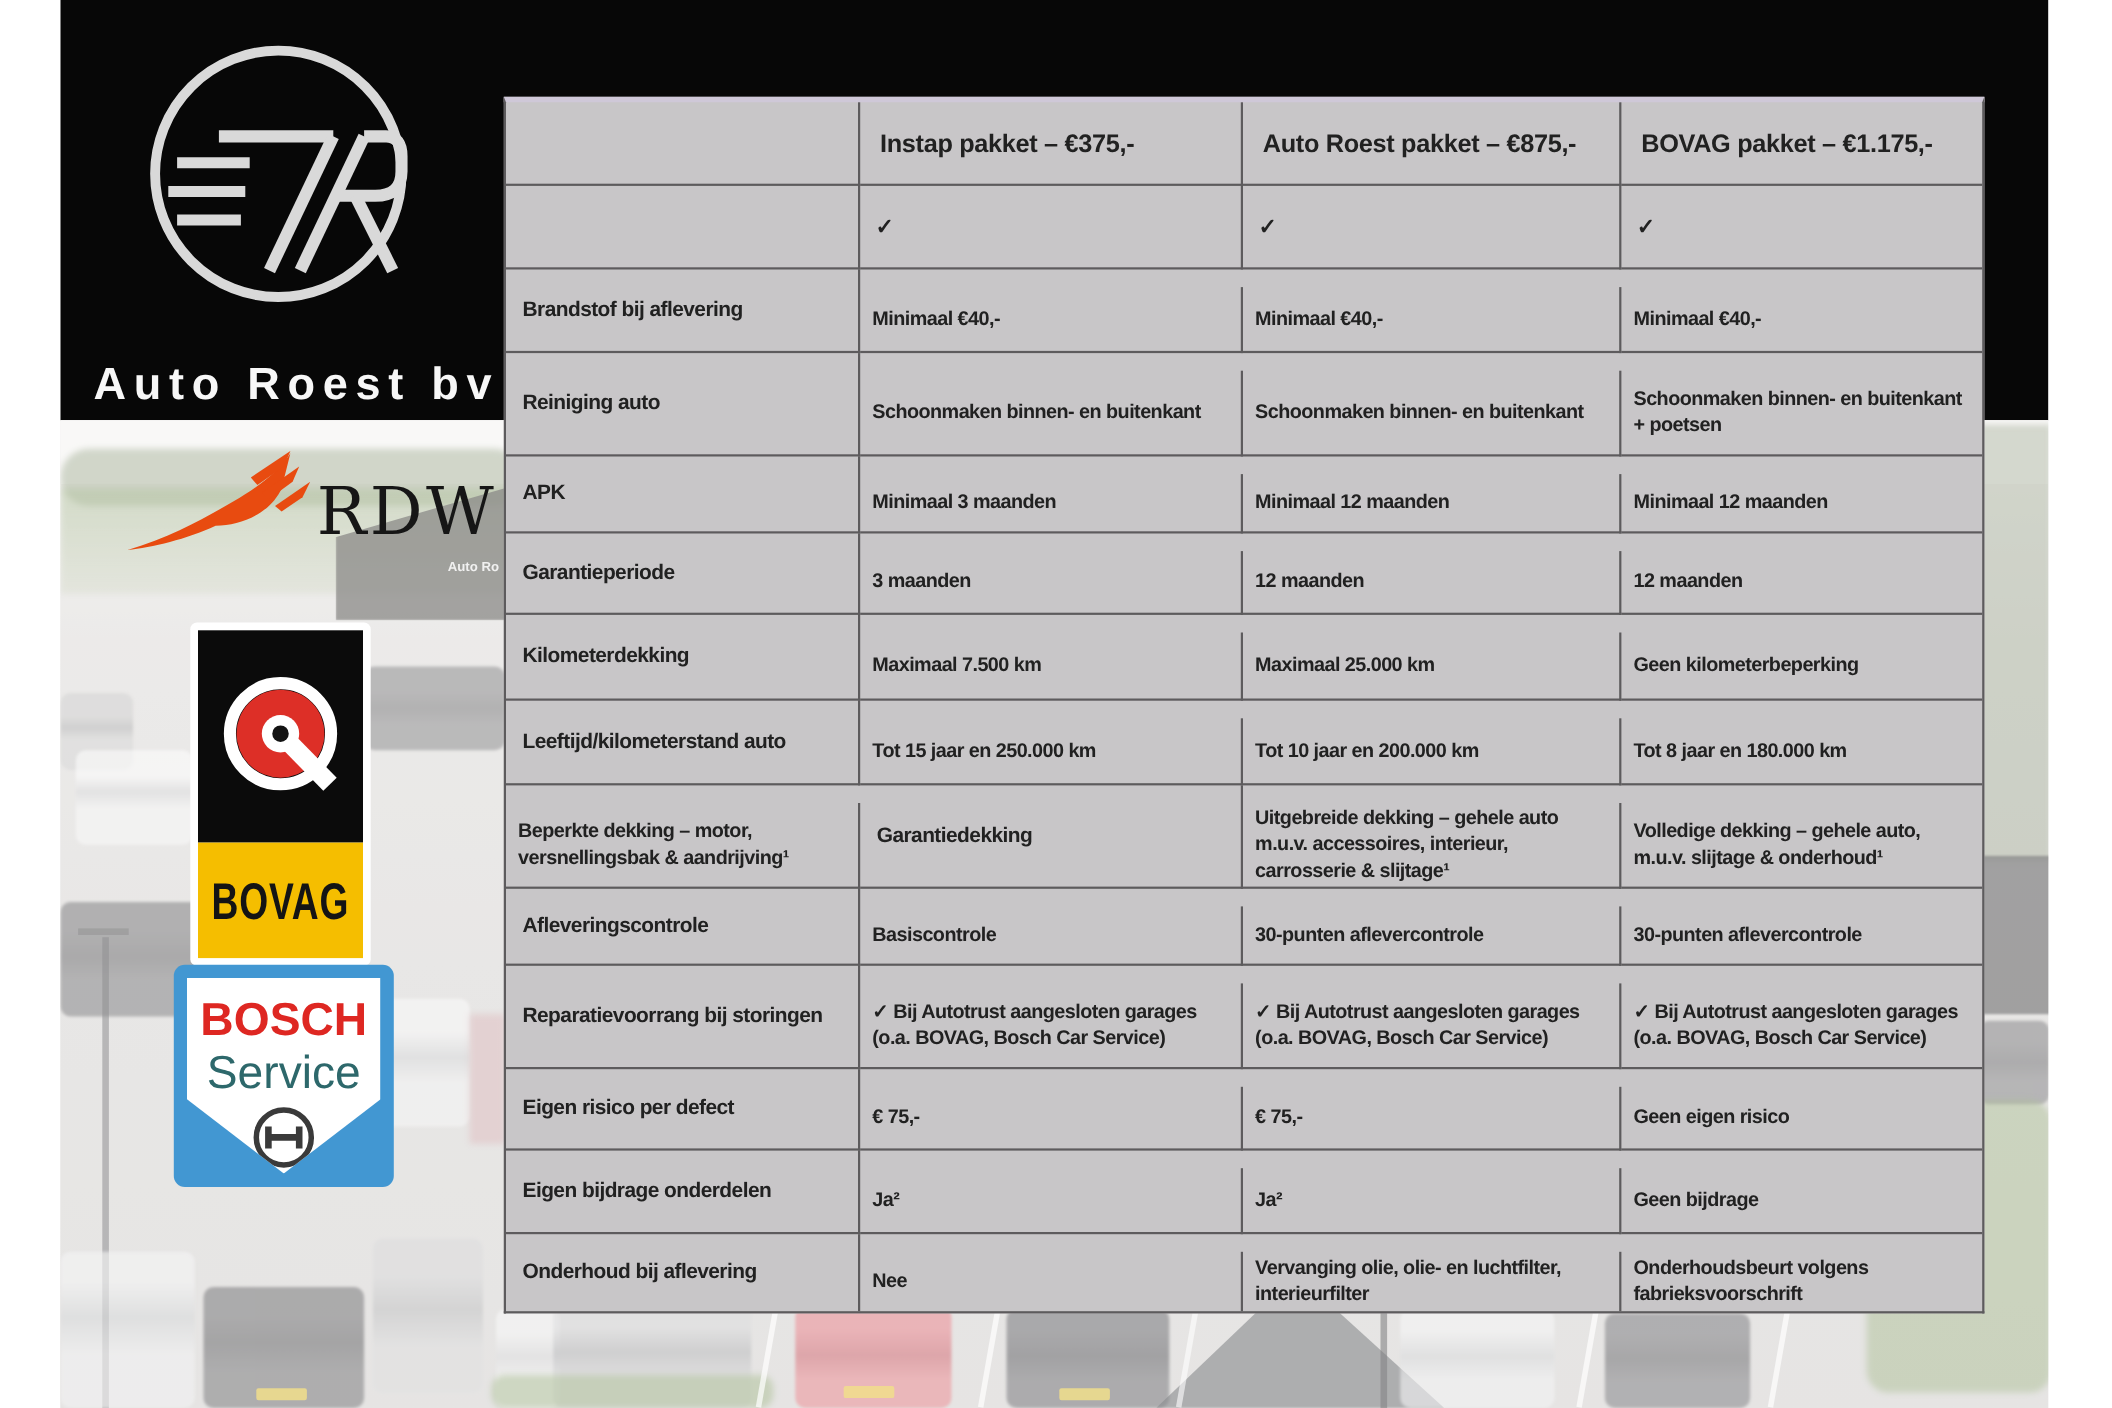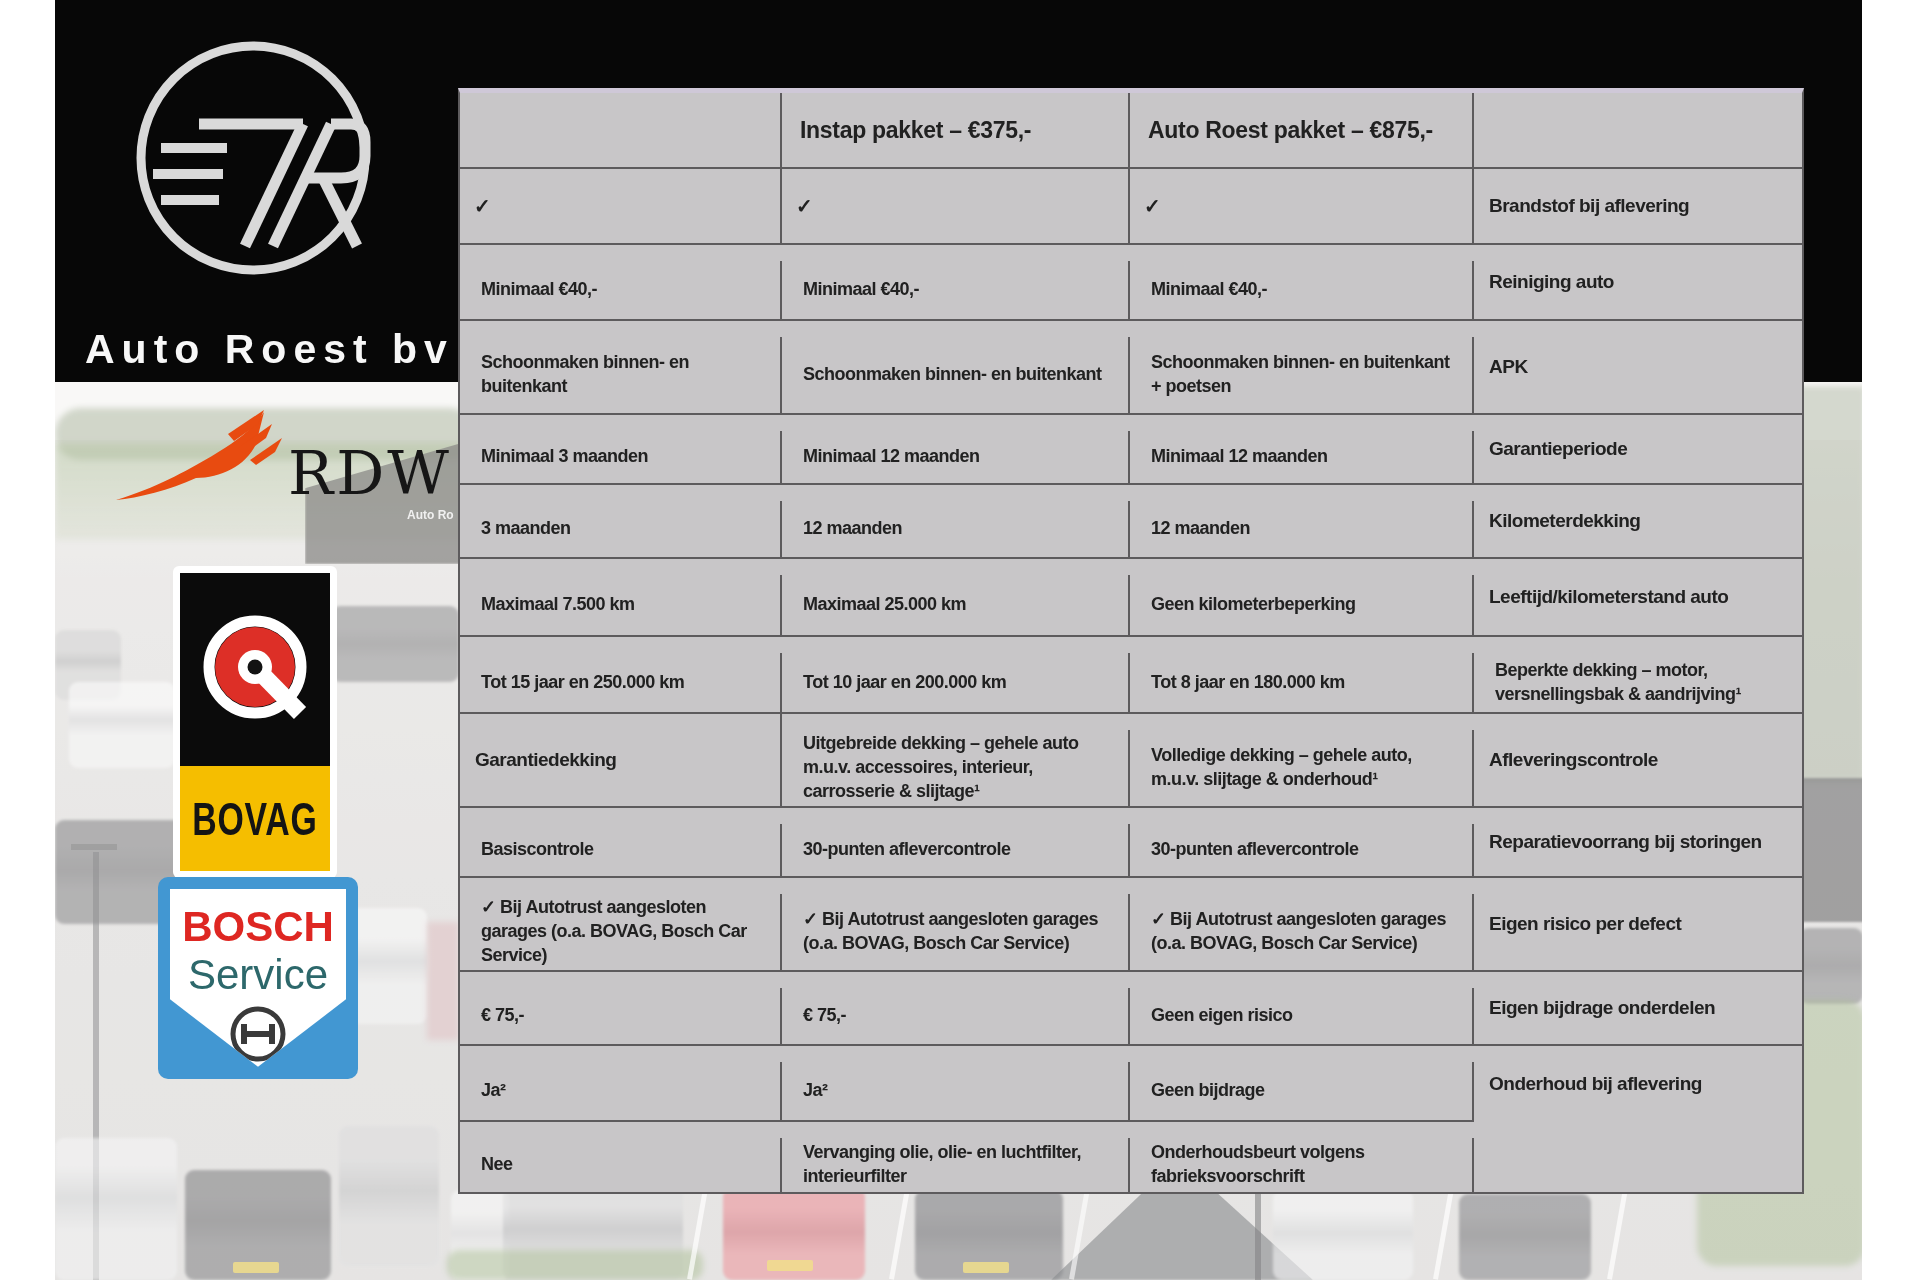--- a/index.html
+++ b/index.html
@@ -15,21 +15,21 @@
   
   .photo{position:absolute;left:55px;top:382px;width:1807px;height:898px;z-index:2;overflow:hidden;
          background:linear-gradient(180deg,#f2f1ef 0%,#e9e7e5 8%,#dfdddb 22%,#d9d7d5 55%,#d5d3d1 100%);}
   .ph{position:absolute;}
   .blur{filter:blur(3px);}
   .car{position:absolute;border-radius:9px;filter:blur(1.5px);}
   .plate{position:absolute;width:46px;height:11px;background:#e8c93f;border-radius:2px;opacity:.85;filter:blur(.5px);}
   .veil{position:absolute;left:0;top:0;right:0;bottom:0;background:rgba(255,255,255,.40);}
 
   
-  .rdw-logo{position:absolute;left:110px;top:408px;z-index:6;display:flex;align-items:flex-end;}
+  .rdw-logo{position:absolute;left:110px;top:408px;z-index:6;display:flex;align-items:center;}
   .rdw-text{font-family:"DejaVu Serif",serif;font-size:60px;color:#161616;letter-spacing:3px;margin-left:0px;margin-top:14px;}
 
   .bovag-logo{position:absolute;left:173px;top:566px;width:164px;height:312px;z-index:6;background:#ffffff;
               border-radius:6px;padding:7px;box-sizing:border-box;display:flex;flex-direction:column;}
   .bovag-top{flex:1.85;background:#0b0b0b;display:flex;align-items:center;justify-content:center;}
   .bovag-band{flex:1;background:#f5be00;display:flex;align-items:center;justify-content:center;}
   .bovag-word{font-size:47px;font-weight:bold;color:#141414;transform:scaleX(.72);letter-spacing:1px;}
 
   .bosch-logo{position:absolute;left:158px;top:877px;width:200px;height:202px;z-index:6;
               background:#4297d2;border-radius:10px;}
@@ -45,21 +45,21 @@
              display:grid;
              grid-template-columns:322px 348px 344px 328px;
              grid-template-rows:76px 76px 76px 94px 70px 74px 78px 77px 94px 70px 94px 74px 76px 70px;}
   .cell{box-sizing:border-box;border-right:2px solid #5d5b5d;border-bottom:2px solid #5d5b5d;
         display:flex;align-items:center;color:#212121;font-weight:bold;}
   .pkg-table > div:nth-child(4n){border-right:none;}
   .pkg-table > div:nth-last-child(-n+4){border-bottom:none;}
   .c-head{font-size:23px;padding:0 26px 0 18px;letter-spacing:-0.3px;}
   .c-check{font-size:20px;padding-left:14px;}
   .c-label{font-size:19px;padding-left:15px;padding-right:8px;letter-spacing:-0.5px;}
-  .c-val{font-size:18px;line-height:1.32;padding-left:21px;padding-right:10px;letter-spacing:-0.5px;margin-top:16px;}
+  .c-val{font-size:18px;line-height:1.32;padding-left:11px;padding-right:10px;letter-spacing:-0.5px;margin-top:16px;}
 </style>
 </head>
 <body>
 
 <div class="page">
 
   <div class="black-panel">
     <svg class="emblem" viewBox="0 0 252 252" fill="none" stroke="#d9d9d9">
       <circle cx="126" cy="126" r="112" stroke-width="9"></circle>
       <path d="M34 116 H100" stroke-width="10"></path>
@@ -156,20 +156,21 @@
         <circle cx="31" cy="31" r="25" fill="#ffffff" stroke="#3a3a3a" stroke-width="5"></circle>
         <path d="M17 21 V41 M45 21 V41 M17 31 H45" fill="none" stroke="#3a3a3a" stroke-width="6"></path>
       </svg>
     </div>
   </div>
 
   <div class="pkg-table">
       <div class="cell c-head"></div>
       <div class="cell c-head">Instap pakket – €375,-</div>
       <div class="cell c-head">Auto Roest pakket – €875,-</div>
+      <div class="cell c-head">BOVAG pakket – €1.175,-</div>
       <div class="cell c-check"></div>
       <div class="cell c-check">✓</div>
       <div class="cell c-check">✓</div>
       <div class="cell c-check">✓</div>
       <div class="cell c-label">Brandstof bij aflevering</div>
       <div class="cell c-val">Minimaal €40,-</div>
       <div class="cell c-val">Minimaal €40,-</div>
       <div class="cell c-val">Minimaal €40,-</div>
       <div class="cell c-label">Reiniging auto</div>
       <div class="cell c-val">Schoonmaken binnen- en buitenkant</div>

